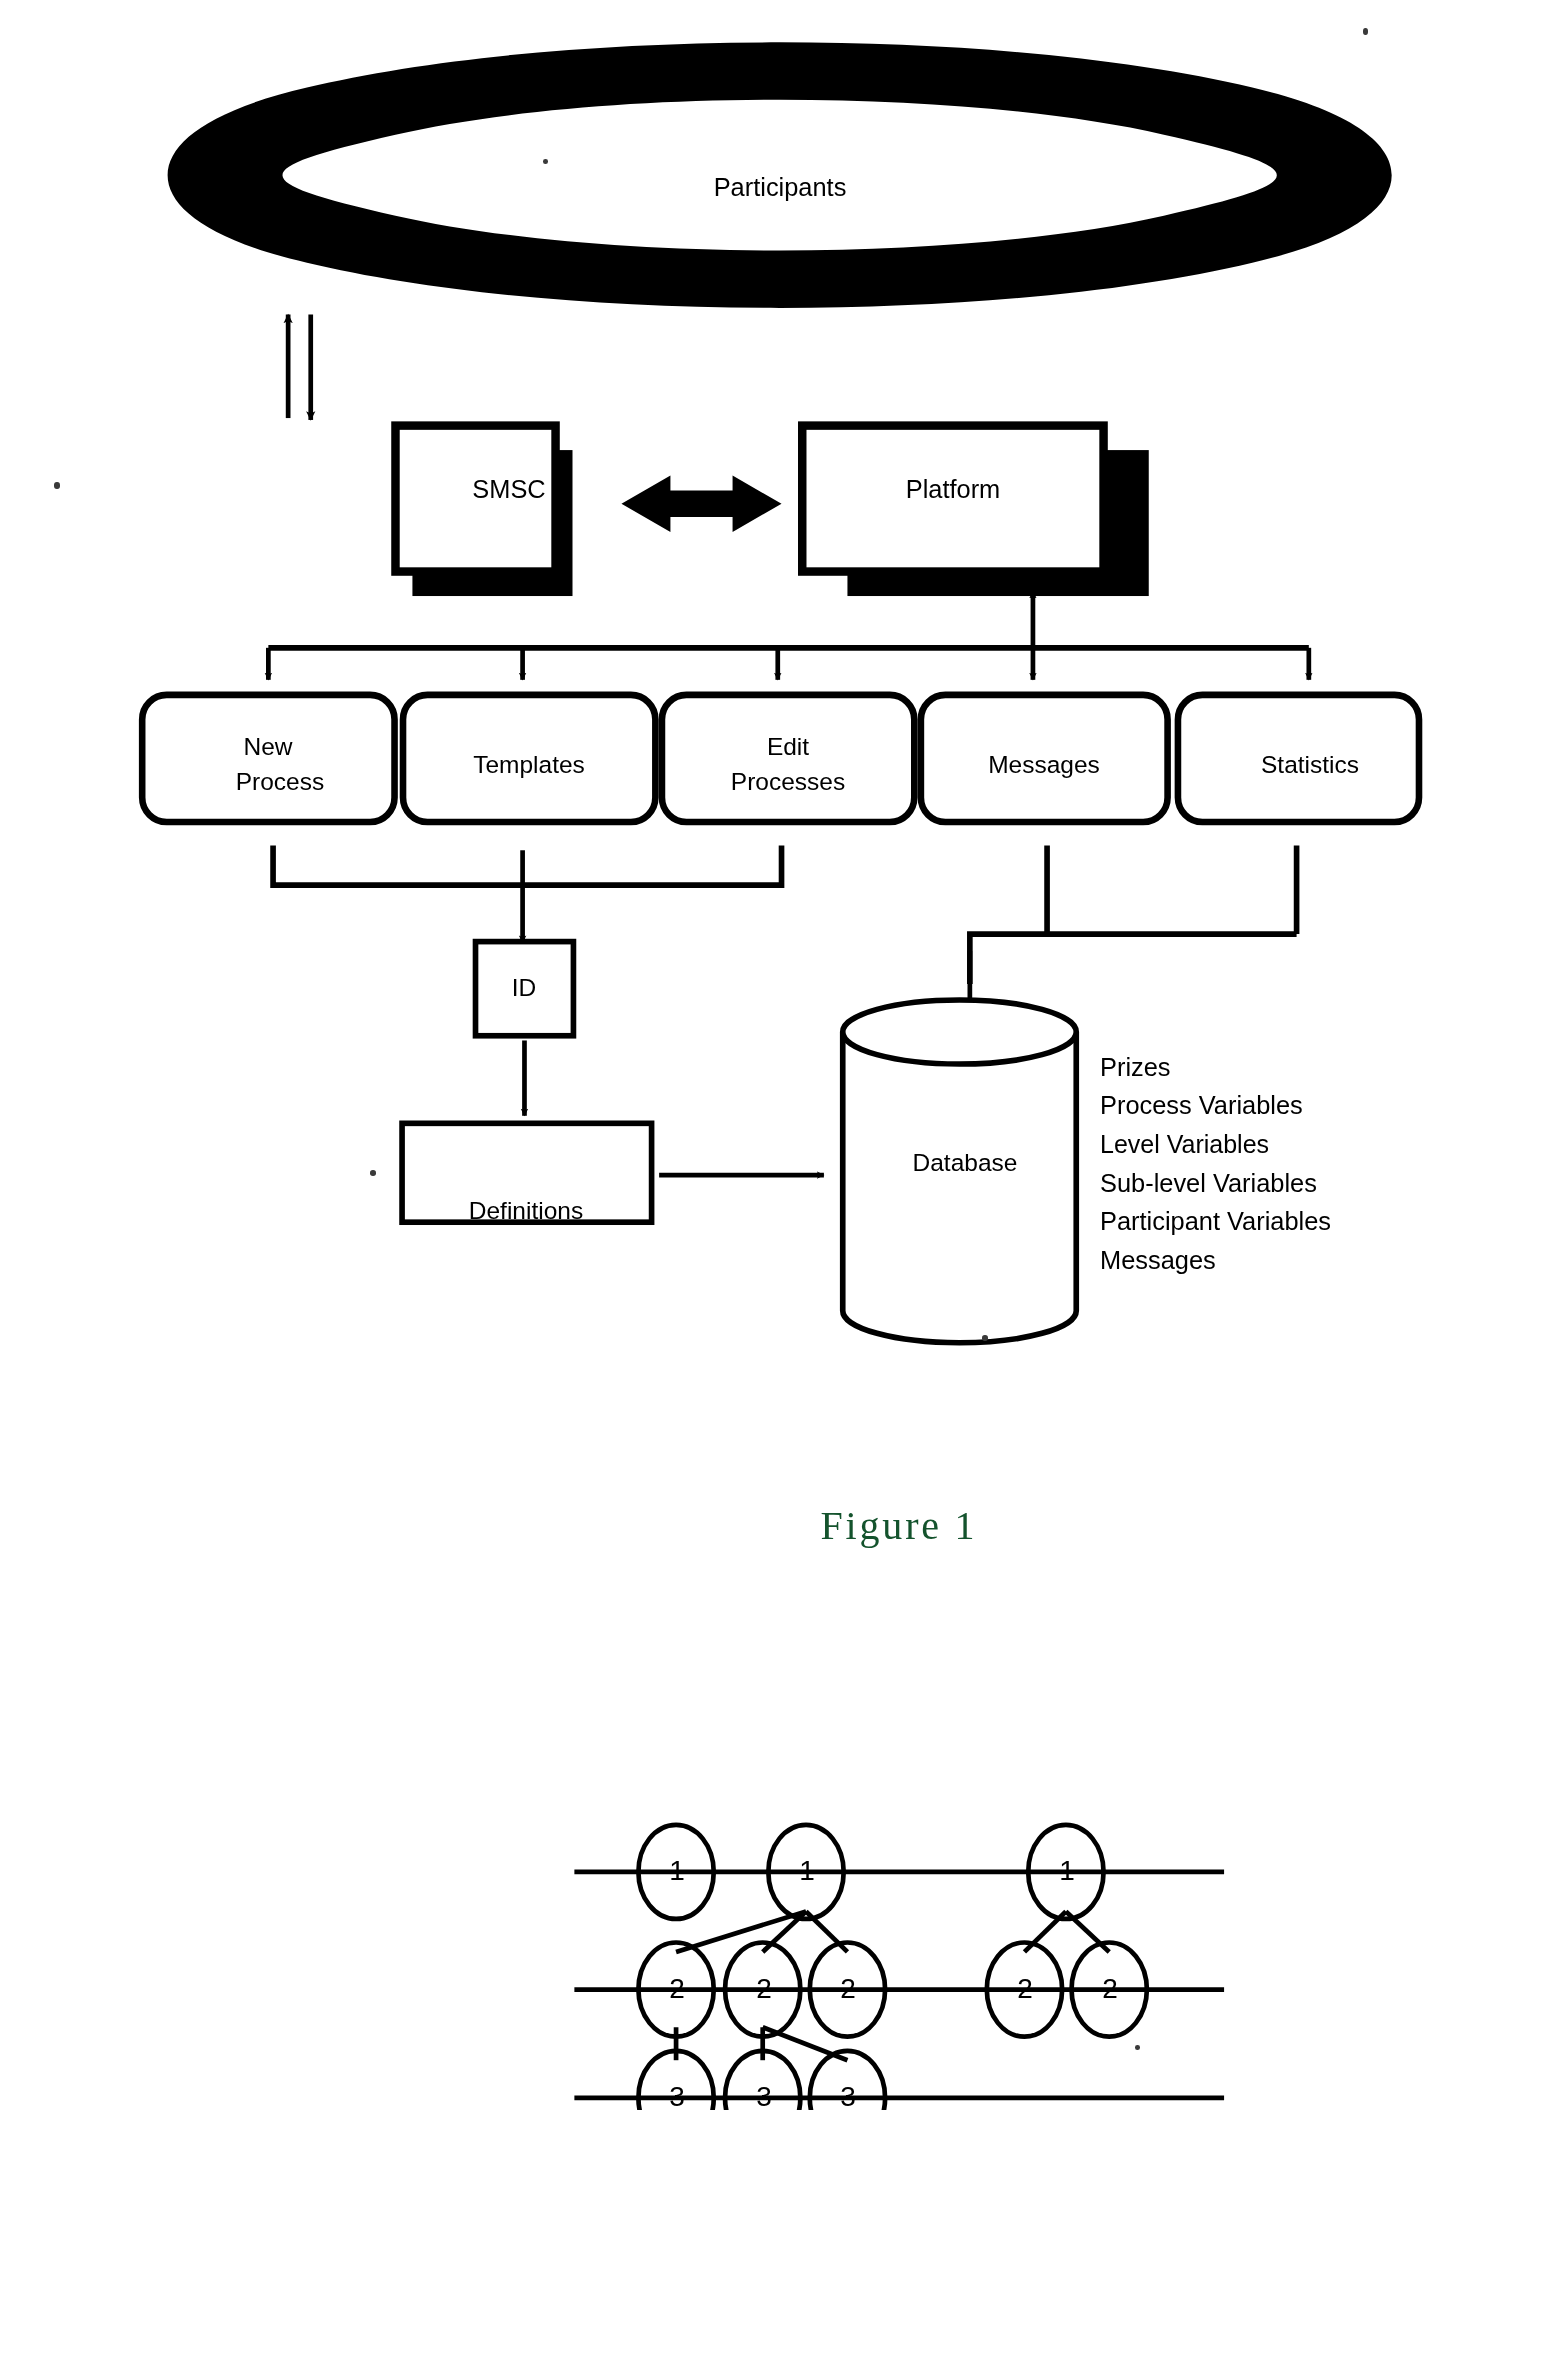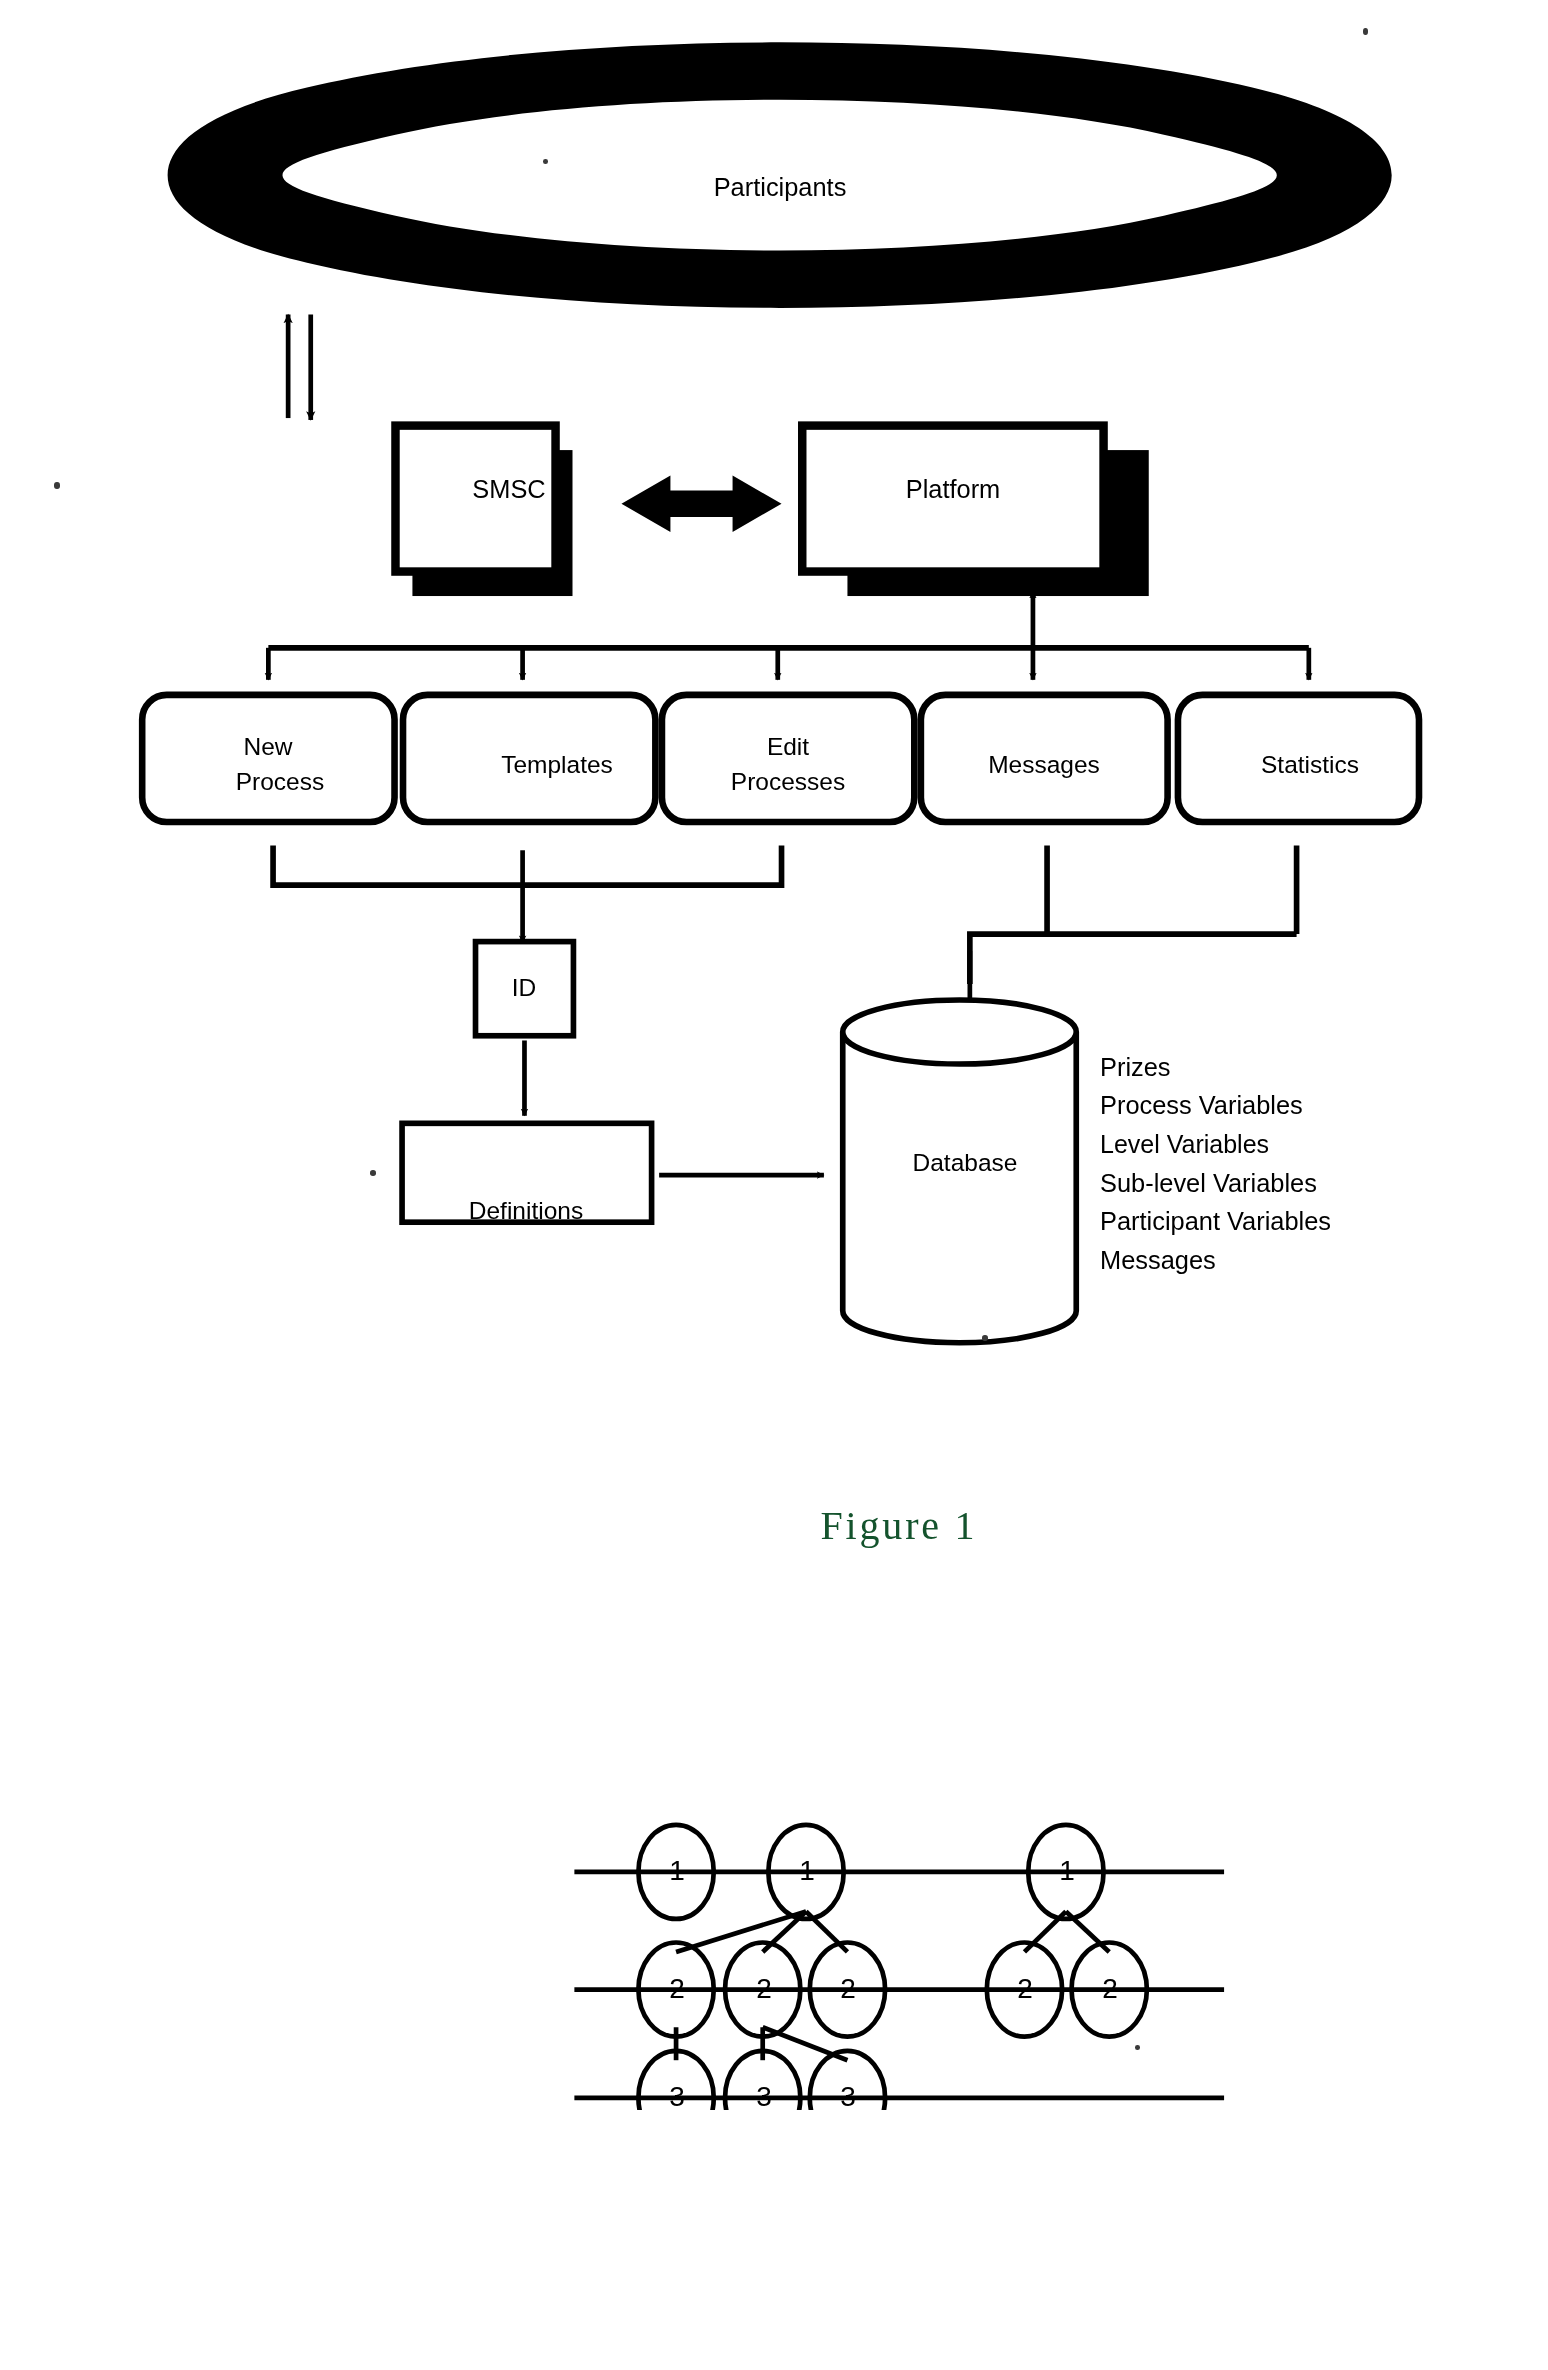--- a/index.html
+++ b/index.html
@@ -184,21 +184,21 @@
 
   <div class="dia-text ctr" style="left:780px; top:188px; font-size:25.4px;">Participants</div>
 
   <div class="dia-text ctr" style="left:476px; top:490px; font-size:25.4px;margin-left:33px;">SMSC</div>
 
   <div class="dia-text ctr" style="left:953px; top:490px; font-size:25.4px;">Platform</div>
 
   <div class="dia-text ctr" style="left:268px; top:747px; font-size:24.5px;">New</div>
   <div class="dia-text ctr" style="left:268px; top:782px; font-size:24.5px;margin-left:12px;">Process</div>
 
-  <div class="dia-text ctr" style="left:529px; top:765px; font-size:24.5px;margin-left:28px;">Templates</div>
+  <div class="dia-text ctr" style="left:529px; top:765px; font-size:24.5px;">Templates</div>
 
   <div class="dia-text ctr" style="left:788px; top:747px; font-size:24.5px;">Edit</div>
   <div class="dia-text ctr" style="left:788px; top:782px; font-size:24.5px;">Processes</div>
 
   <div class="dia-text ctr" style="left:1044px; top:765px; font-size:24.5px;">Messages</div>
 
   <div class="dia-text ctr" style="left:1298px; top:765px; font-size:24.5px;margin-left:12px;">Statistics</div>
 
   <div class="dia-text ctr" style="left:524px; top:988px; font-size:24.5px;">ID</div>
 

